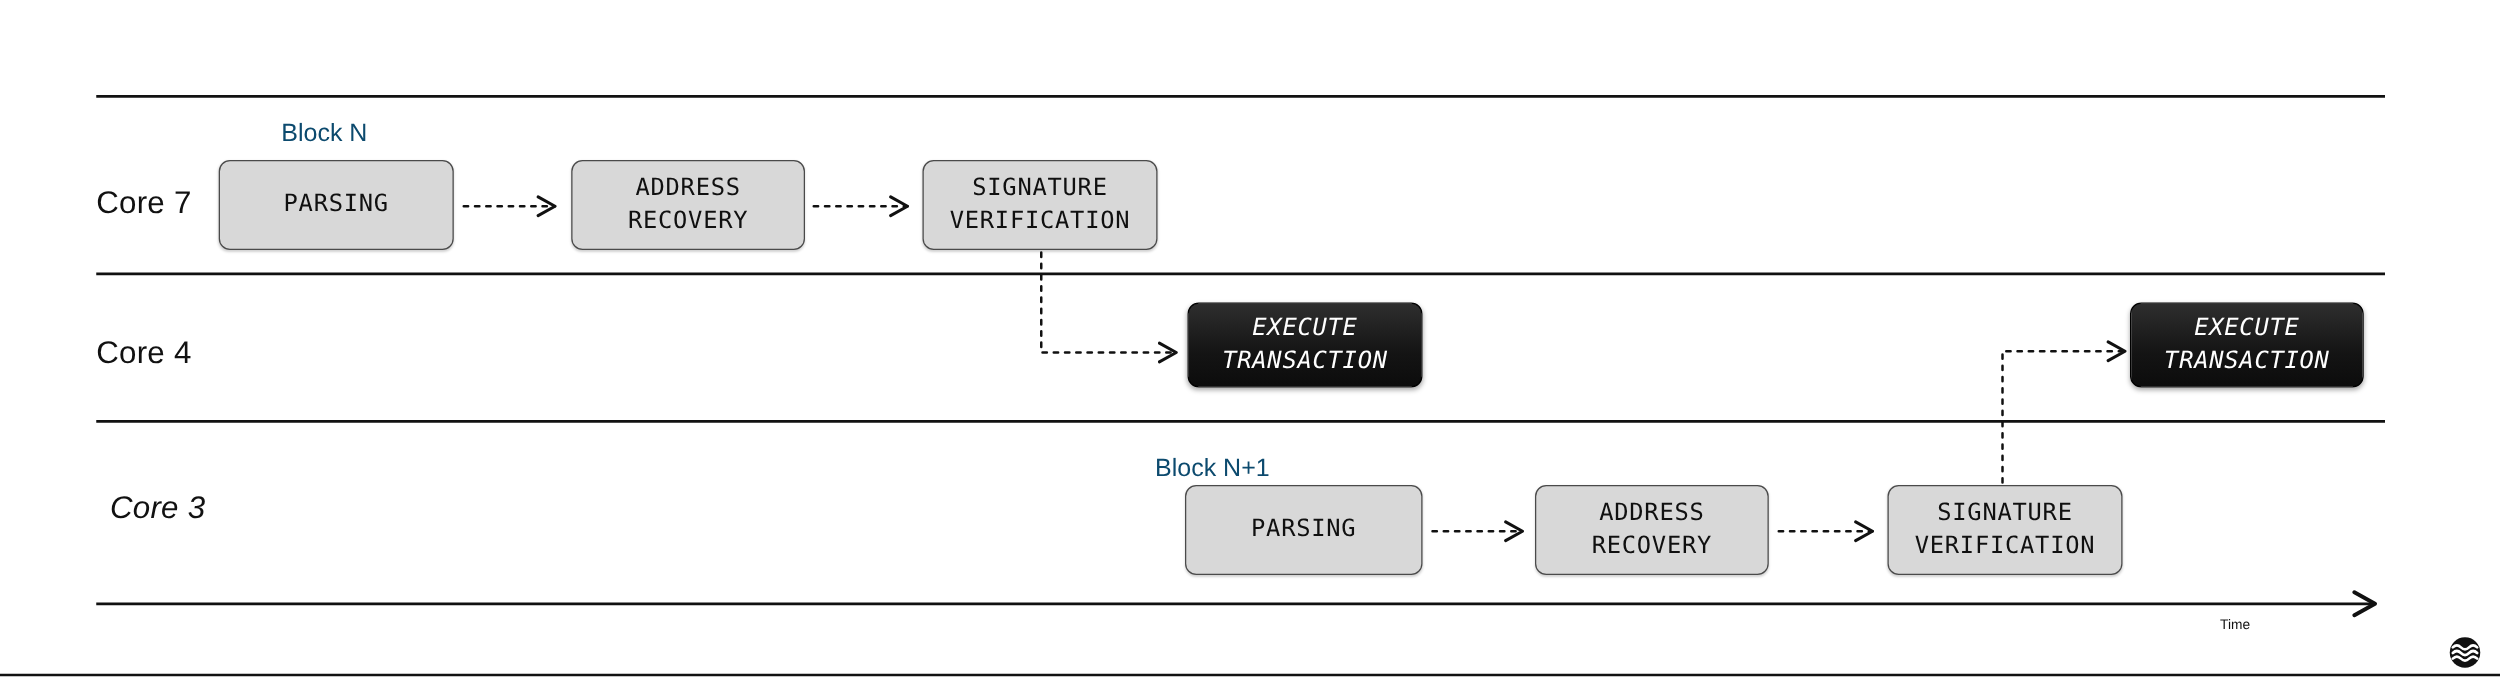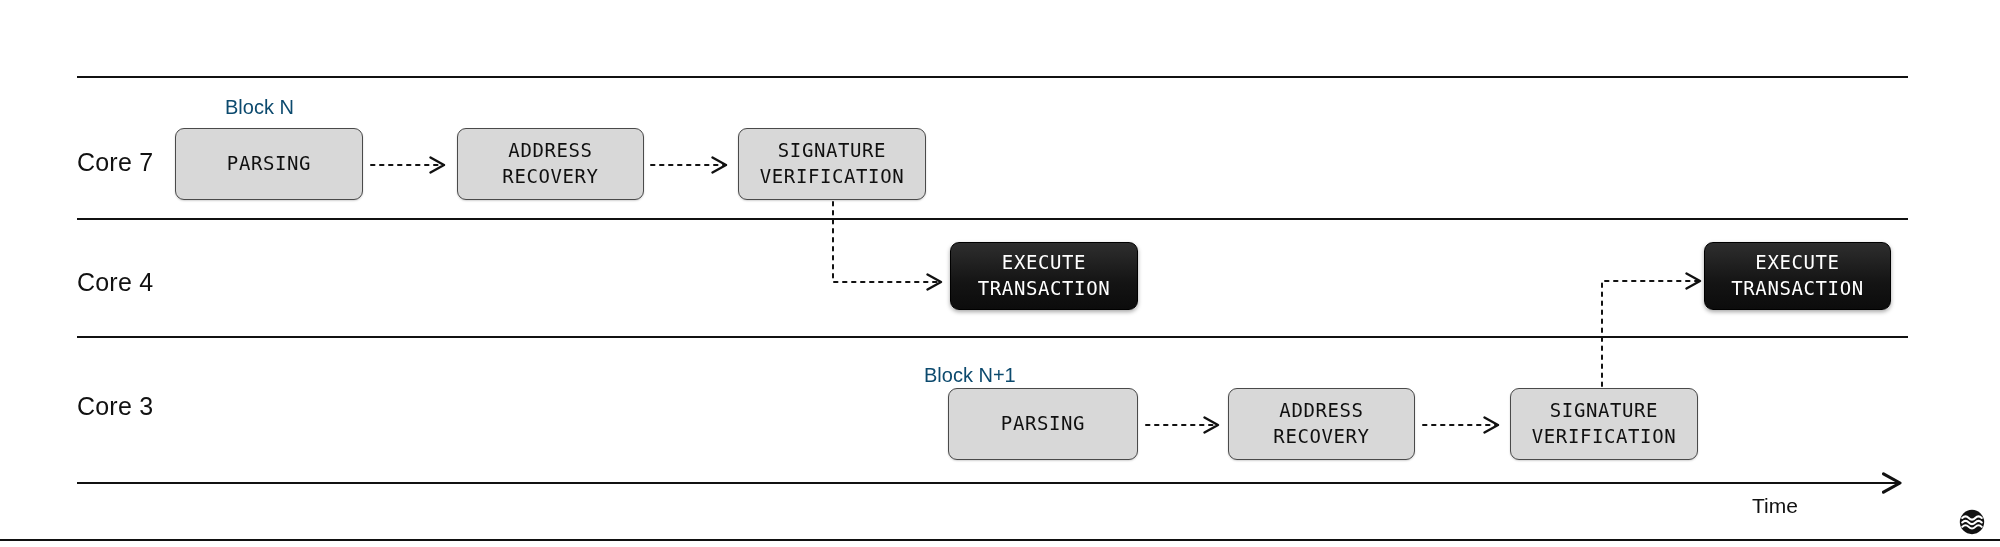--- a/index.html
+++ b/index.html
@@ -45,42 +45,44 @@
     background: #d8d8d8;
     border: 1.6px solid #4a4a4a;
     color: #101010;
     box-shadow: 0 1px 2px rgba(0,0,0,0.18);
   }
   .node.exec-node {
     background: linear-gradient(180deg, #2e2e2e 0%, #141414 60%, #0c0c0c 100%);
     border: 1px solid #000000;
     color: #ffffff;
     box-shadow: 0 2px 4px rgba(0,0,0,0.35);
+    font-style: italic;
   }
   .core-label {
     position: absolute;
     font-family: "Liberation Sans", sans-serif;
     font-size: 25px;
     color: #111111;
     letter-spacing: 0.2px;
     white-space: nowrap;
   }
   .block-label {
     position: absolute;
     font-family: "Liberation Sans", sans-serif;
     font-size: 20px;
     color: #0c4a6e;
     white-space: nowrap;
   }
   .time-label {
     position: absolute;
     font-family: "Liberation Sans", sans-serif;
-    font-size: 21px;
+    font-size: 11px;
     color: #111111;
     white-space: nowrap;
+    margin-left: 24px;
   }
   .logo {
     position: absolute;
     width: 26px;
     height: 26px;
   }
 </style>
 </head>
 <body>
 
@@ -114,21 +116,21 @@
 
       <line x1="1146" y1="425" x2="1218" y2="425" marker-end="url(#arrowOpen)"></line>
       <line x1="1423" y1="425" x2="1498" y2="425" marker-end="url(#arrowOpen)"></line>
 
       <path d="M 1602 386 L 1602 281 L 1700 281" marker-end="url(#arrowOpen)"></path>
     </g>
   </svg>
 
   <div class="core-label" style="left:77px; top:148px;">Core 7</div>
   <div class="core-label" style="left:77px; top:268px;">Core 4</div>
-  <div class="core-label" style="left:77px; top:392px;">Core 3</div>
+  <div class="core-label" style="left:88px; top:392px;font-style:italic;">Core 3</div>
 
   <div class="block-label" style="left:225px; top:96px;">Block N</div>
   <div class="block-label" style="left:924px; top:364px;">Block N+1</div>
 
   <div class="node stage-node" style="left:175px; top:128px; width:188px; height:72px;">PARSING</div>
   <div class="node stage-node" style="left:457px; top:128px; width:187px; height:72px;">ADDRESS
 RECOVERY</div>
   <div class="node stage-node" style="left:738px; top:128px; width:188px; height:72px;">SIGNATURE
 VERIFICATION</div>
 

